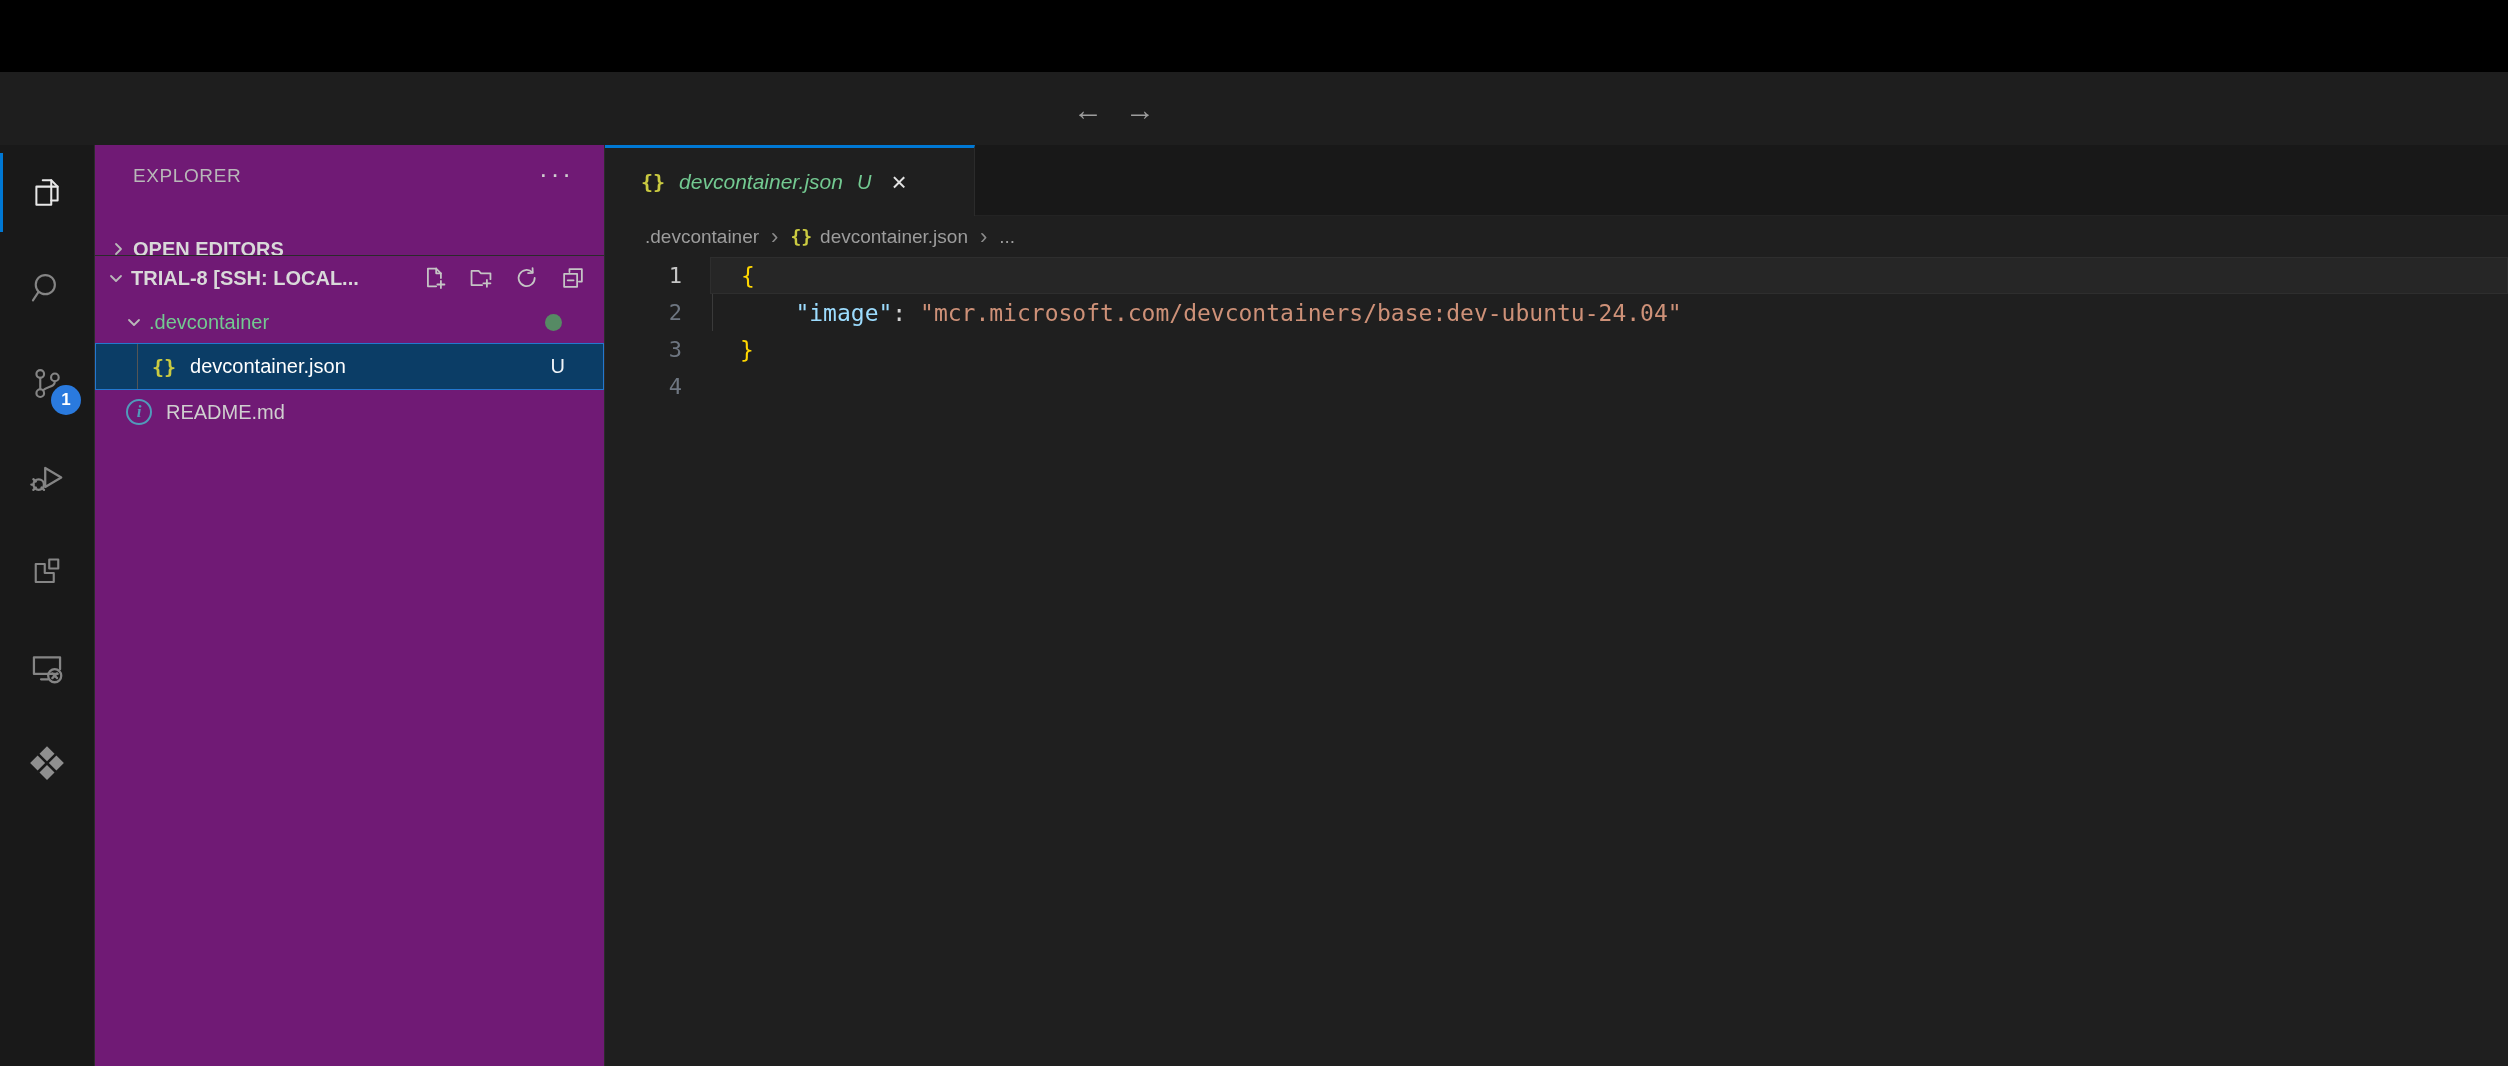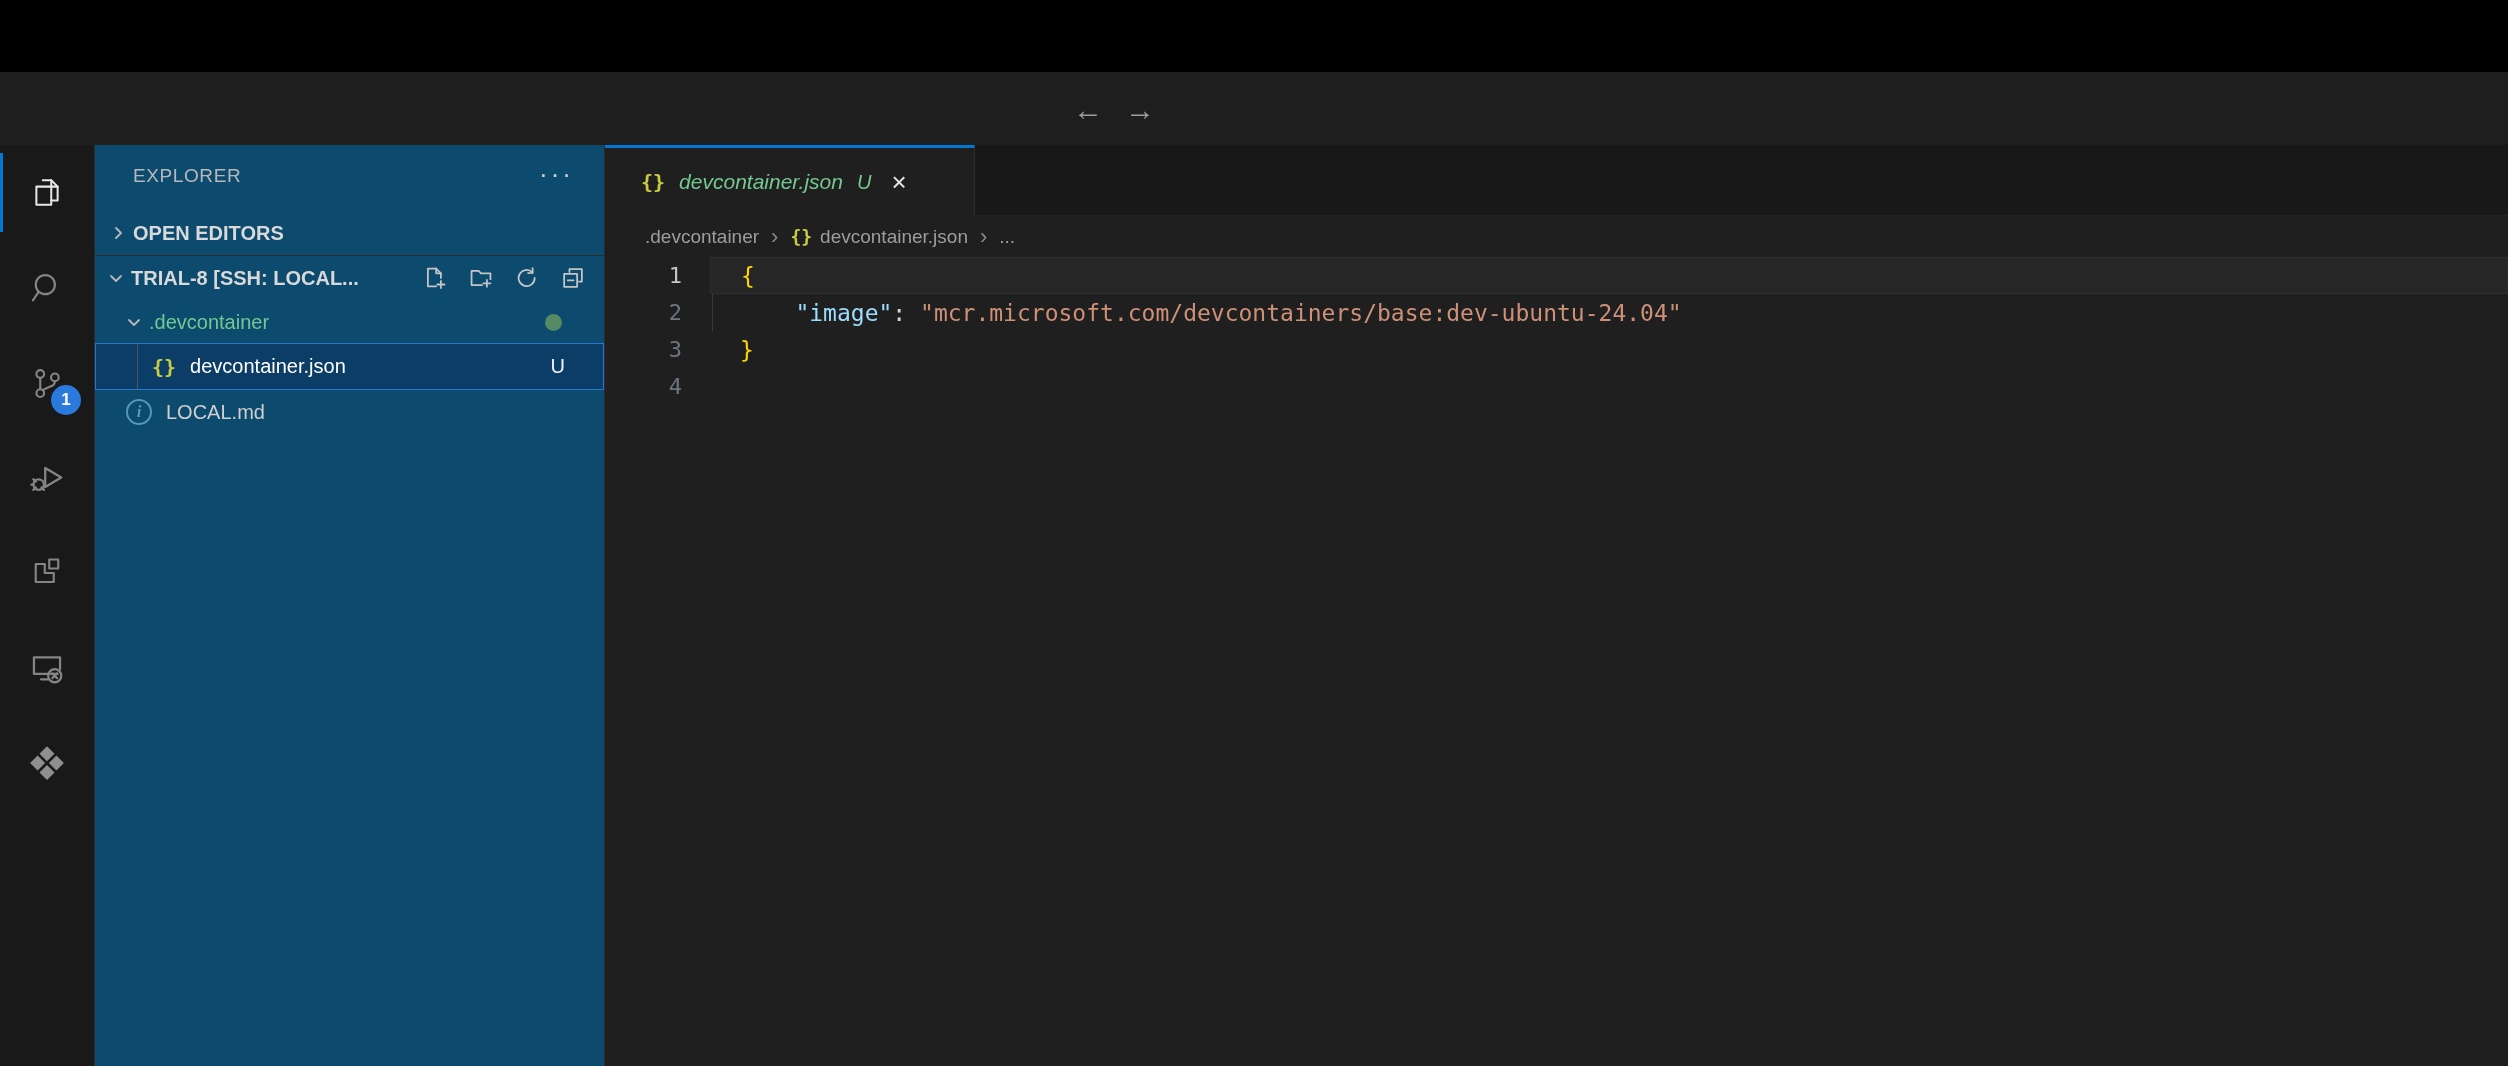--- a/index.html
+++ b/index.html
@@ -21,29 +21,29 @@
   .activitybar { position:absolute; left:0; top:145px; width:95px; height:921px; background:#191919; border-right:1px solid #2b2b2b; }
   .ab-item { position:relative; width:94px; height:95px; display:flex; align-items:center; justify-content:center; }
   .ab-item svg { display:block; }
   .ab-item .stroke { stroke:#858585; stroke-width:1.9; fill:none; stroke-linecap:round; stroke-linejoin:round; }
   .ab-item.active .stroke { stroke:#e7e7e7; }
   .ab-item.active::before { content:""; position:absolute; left:0; top:8px; bottom:8px; width:3px; background:#0078d4; }
   .ab-badge { position:absolute; right:13px; bottom:15px; min-width:30px; height:30px; border-radius:15px; background:#2a7ade;
               color:#ffffff; font-size:17px; font-weight:bold; display:flex; align-items:center; justify-content:center; }
   .diamonds polygon { fill:#8f8f8f; }
   
-  .sidebar { position:absolute; left:95px; top:145px; width:510px; height:921px; background:#0c4a6e; border-right:1px solid #2b2b2b; }
+  .sidebar { position:absolute; left:95px; top:145px; width:510px; height:921px; background:#701a75; border-right:1px solid #2b2b2b; }
   .sb-header { position:absolute; left:0; top:0; width:100%; height:62px; display:flex; align-items:center; }
   .sb-title { margin-left:38px; font-size:19px; letter-spacing:0.6px; color:#b8b8b8; }
   .sb-more { position:absolute; right:30px; top:14px; font-size:26px; letter-spacing:3px; color:#cfcfcf; cursor:pointer; }
   .sb-row { position:absolute; left:0; width:100%; display:flex; align-items:center; font-size:20px; color:#cfcfcf; cursor:pointer; }
   .sb-row .chev { display:flex; align-items:center; justify-content:center; width:30px; height:30px; flex:none; }
   .chev svg { stroke:#b9b9b9; stroke-width:1.8; fill:none; stroke-linecap:round; stroke-linejoin:round; }
   .bold { font-weight:bold; color:#d9d9d9; }
-  .row-openeditors { top:66px; height:44px; padding-left:8px; }
+  .row-openeditors { top:82px; height:44px; padding-left:8px; }
   .sb-sep { position:absolute; left:0; top:110px; width:100%; height:1px; background:#2b2b2b; }
   .row-workspace { top:111px; height:44px; padding-left:6px; }
   .ws-actions { position:absolute; right:18px; display:flex; gap:20px; }
   .ws-actions svg { stroke:#c5c5c5; stroke-width:1.5; fill:none; stroke-linecap:round; stroke-linejoin:round; display:block; }
   .row-folder { top:156px; height:42px; padding-left:24px; color:#73c991; }
   .git-dot { position:absolute; right:42px; width:17px; height:17px; border-radius:50%; background:#568a64; }
   .row-file-selected { top:198px; height:47px; background:#0b3d66; border:1px solid #2478cf; color:#ffffff; }
   .tree-guide { position:absolute; left:41px; top:0; bottom:0; width:1px; background:#555555; }
   .json-icon { font-family:"DejaVu Sans Mono", monospace; font-weight:bold; color:#cbcb41; font-size:20px; }
   .sel-json-icon { margin-left:56px; }
@@ -227,21 +227,21 @@
 
     <div class="sb-row row-file-selected">
       <span class="tree-guide"></span>
       <span class="json-icon sel-json-icon">{}</span>
       <span class="sel-name">devcontainer.json</span>
       <span class="u-badge">U</span>
     </div>
 
     <div class="sb-row row-file2">
       <span class="info-icon">i</span>
-      <span class="file2-name">LOCAL.md</span>
+      <span class="file2-name">README.md</span>
     </div>
   </div>
 
   <div class="editor">
     <div class="tabbar">
       <div class="tab">
         <span class="json-icon">{}</span>
         <span class="tab-label">devcontainer.json</span>
         <span class="tab-ubadge">U</span>
         <span class="tab-close">×</span>

